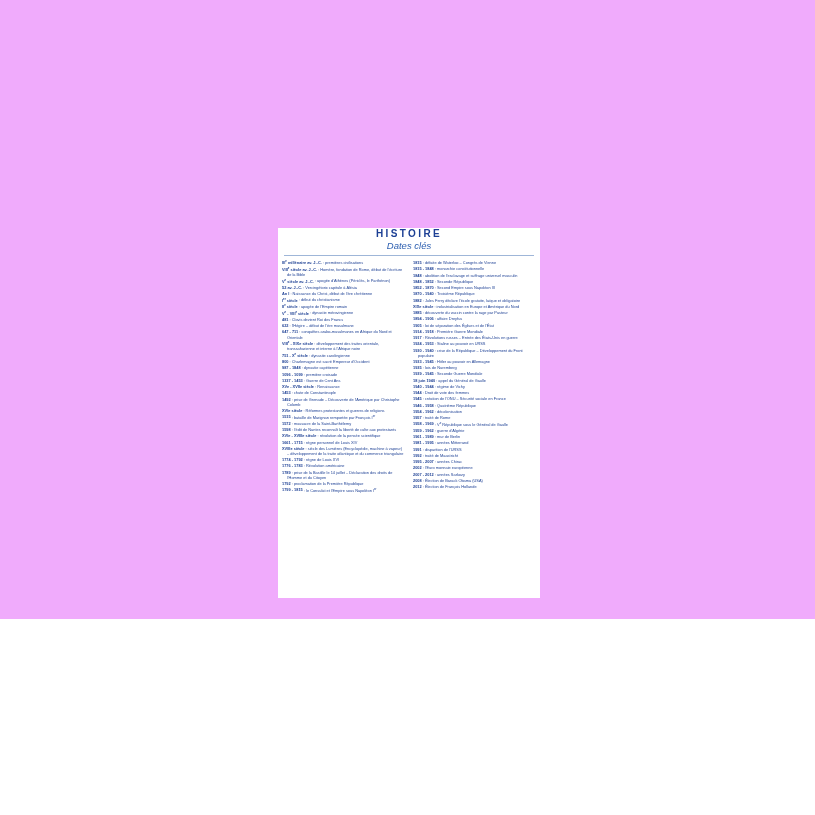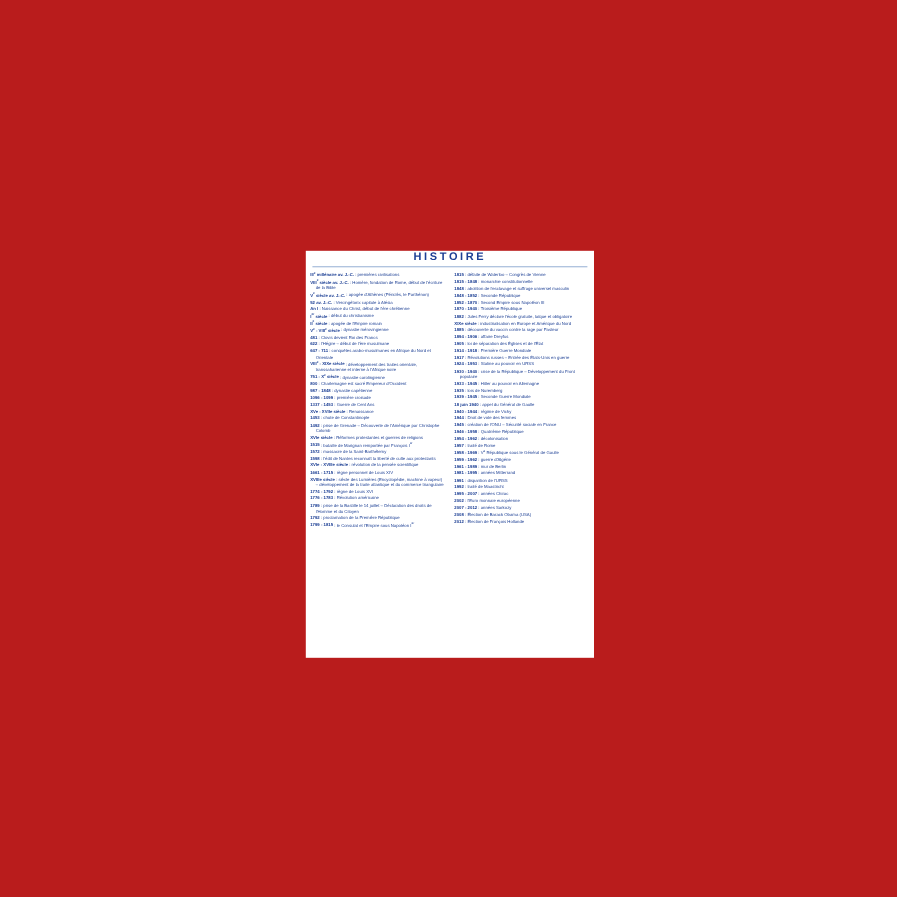--- a/index.html
+++ b/index.html
@@ -6,22 +6,22 @@
     margin: 0;
     padding: 0;
     width: 815px;
     height: 815px;
     background: #ffffff;
     font-family: "Liberation Sans", sans-serif;
   }
   #page {
     position: relative;
     width: 815px;
-    height: 815px;
-    background: #b91c1c;
+    height: 619px;
+    background: #f0abfc;
     overflow: hidden;
   }
   #sheet {
     position: absolute;
     left: 278px;
     top: 228px;
     width: 262px;
     height: 370px;
     background: #ffffff;
   }
@@ -71,20 +71,21 @@
     vertical-align: super;
   }
 </style>
 </head>
 <body>
 
 <div id="page">
   <div id="sheet">
 
     <h1 class="title">HISTOIRE</h1>
+    <div class="subtitle">Dates clés</div>
     <div class="rule"></div>
 
     <div class="columns">
       <div class="col" id="col0">
           <div class="entry"><b>III<span class="sup">e</span> millénaire av. J.-C.</b><span> : premières civilisations</span></div>
           <div class="entry"><b>VIII<span class="sup">e</span> siècle av. J.-C.</b><span> : Homère, fondation de Rome, début de l'écriture de la Bible</span></div>
           <div class="entry"><b>V<span class="sup">e</span> siècle av. J.-C.</b><span> : apogée d'Athènes (Périclès, le Parthénon)</span></div>
           <div class="entry"><b>52 av. J.-C.</b><span> : Vercingétorix capitule à Alésia</span></div>
           <div class="entry"><b>An I</b><span> : Naissance du Christ, début de l'ère chrétienne</span></div>
           <div class="entry"><b>I<span class="sup">er</span> siècle</b><span> : début du christianisme</span></div>

